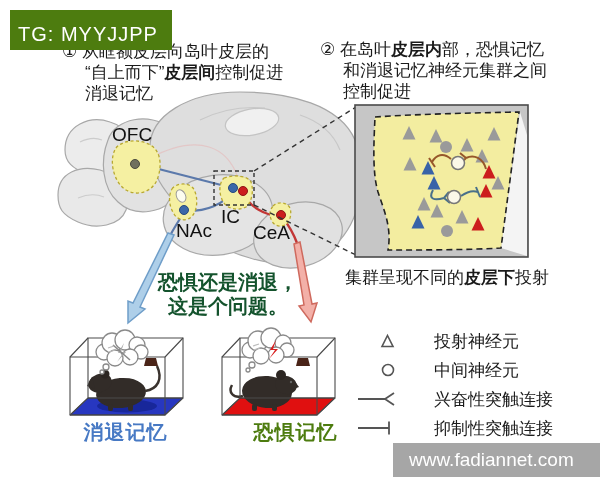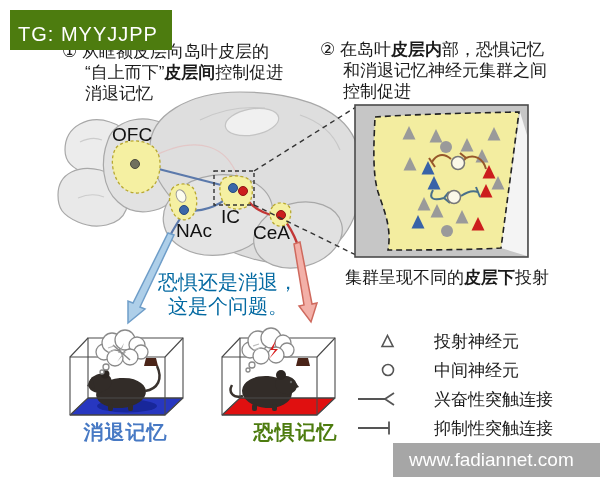--- a/index.html
+++ b/index.html
@@ -20,21 +20,21 @@
     display:flex;align-items:center;padding-left:16px;box-sizing:border-box;z-index:5;
   }
   .step{position:absolute;font-size:17px;line-height:21px;z-index:3;}
   .step b{font-weight:700;}
   .step1{left:62px;top:41px;width:245px;}
   .step2{left:320px;top:39px;width:278px;}
   .step3{left:322px;top:267px;width:275px;}
   .indent{margin-left:23px;}
   .question{
     position:absolute;left:138px;top:270px;width:180px;text-align:center;
-    font-size:20px;font-weight:400;line-height:24px;z-index:3;color:#0369a1;
+    font-size:20px;font-weight:700;line-height:24px;z-index:3;color:#14532d;
   }
   .cage-label{
     position:absolute;top:419px;font-size:20px;font-weight:700;
     text-align:center;z-index:3;letter-spacing:1px;
   }
   .cage-label.ext{left:58px;width:135px;}
   .cage-label.fear{left:228px;width:135px;}
   .legend{position:absolute;left:352px;top:331px;width:215px;z-index:3;}
   .legend-row{display:flex;align-items:center;height:20px;margin-bottom:9px;gap:32px;}
   .legend-row.gap{margin-bottom:12px;}

